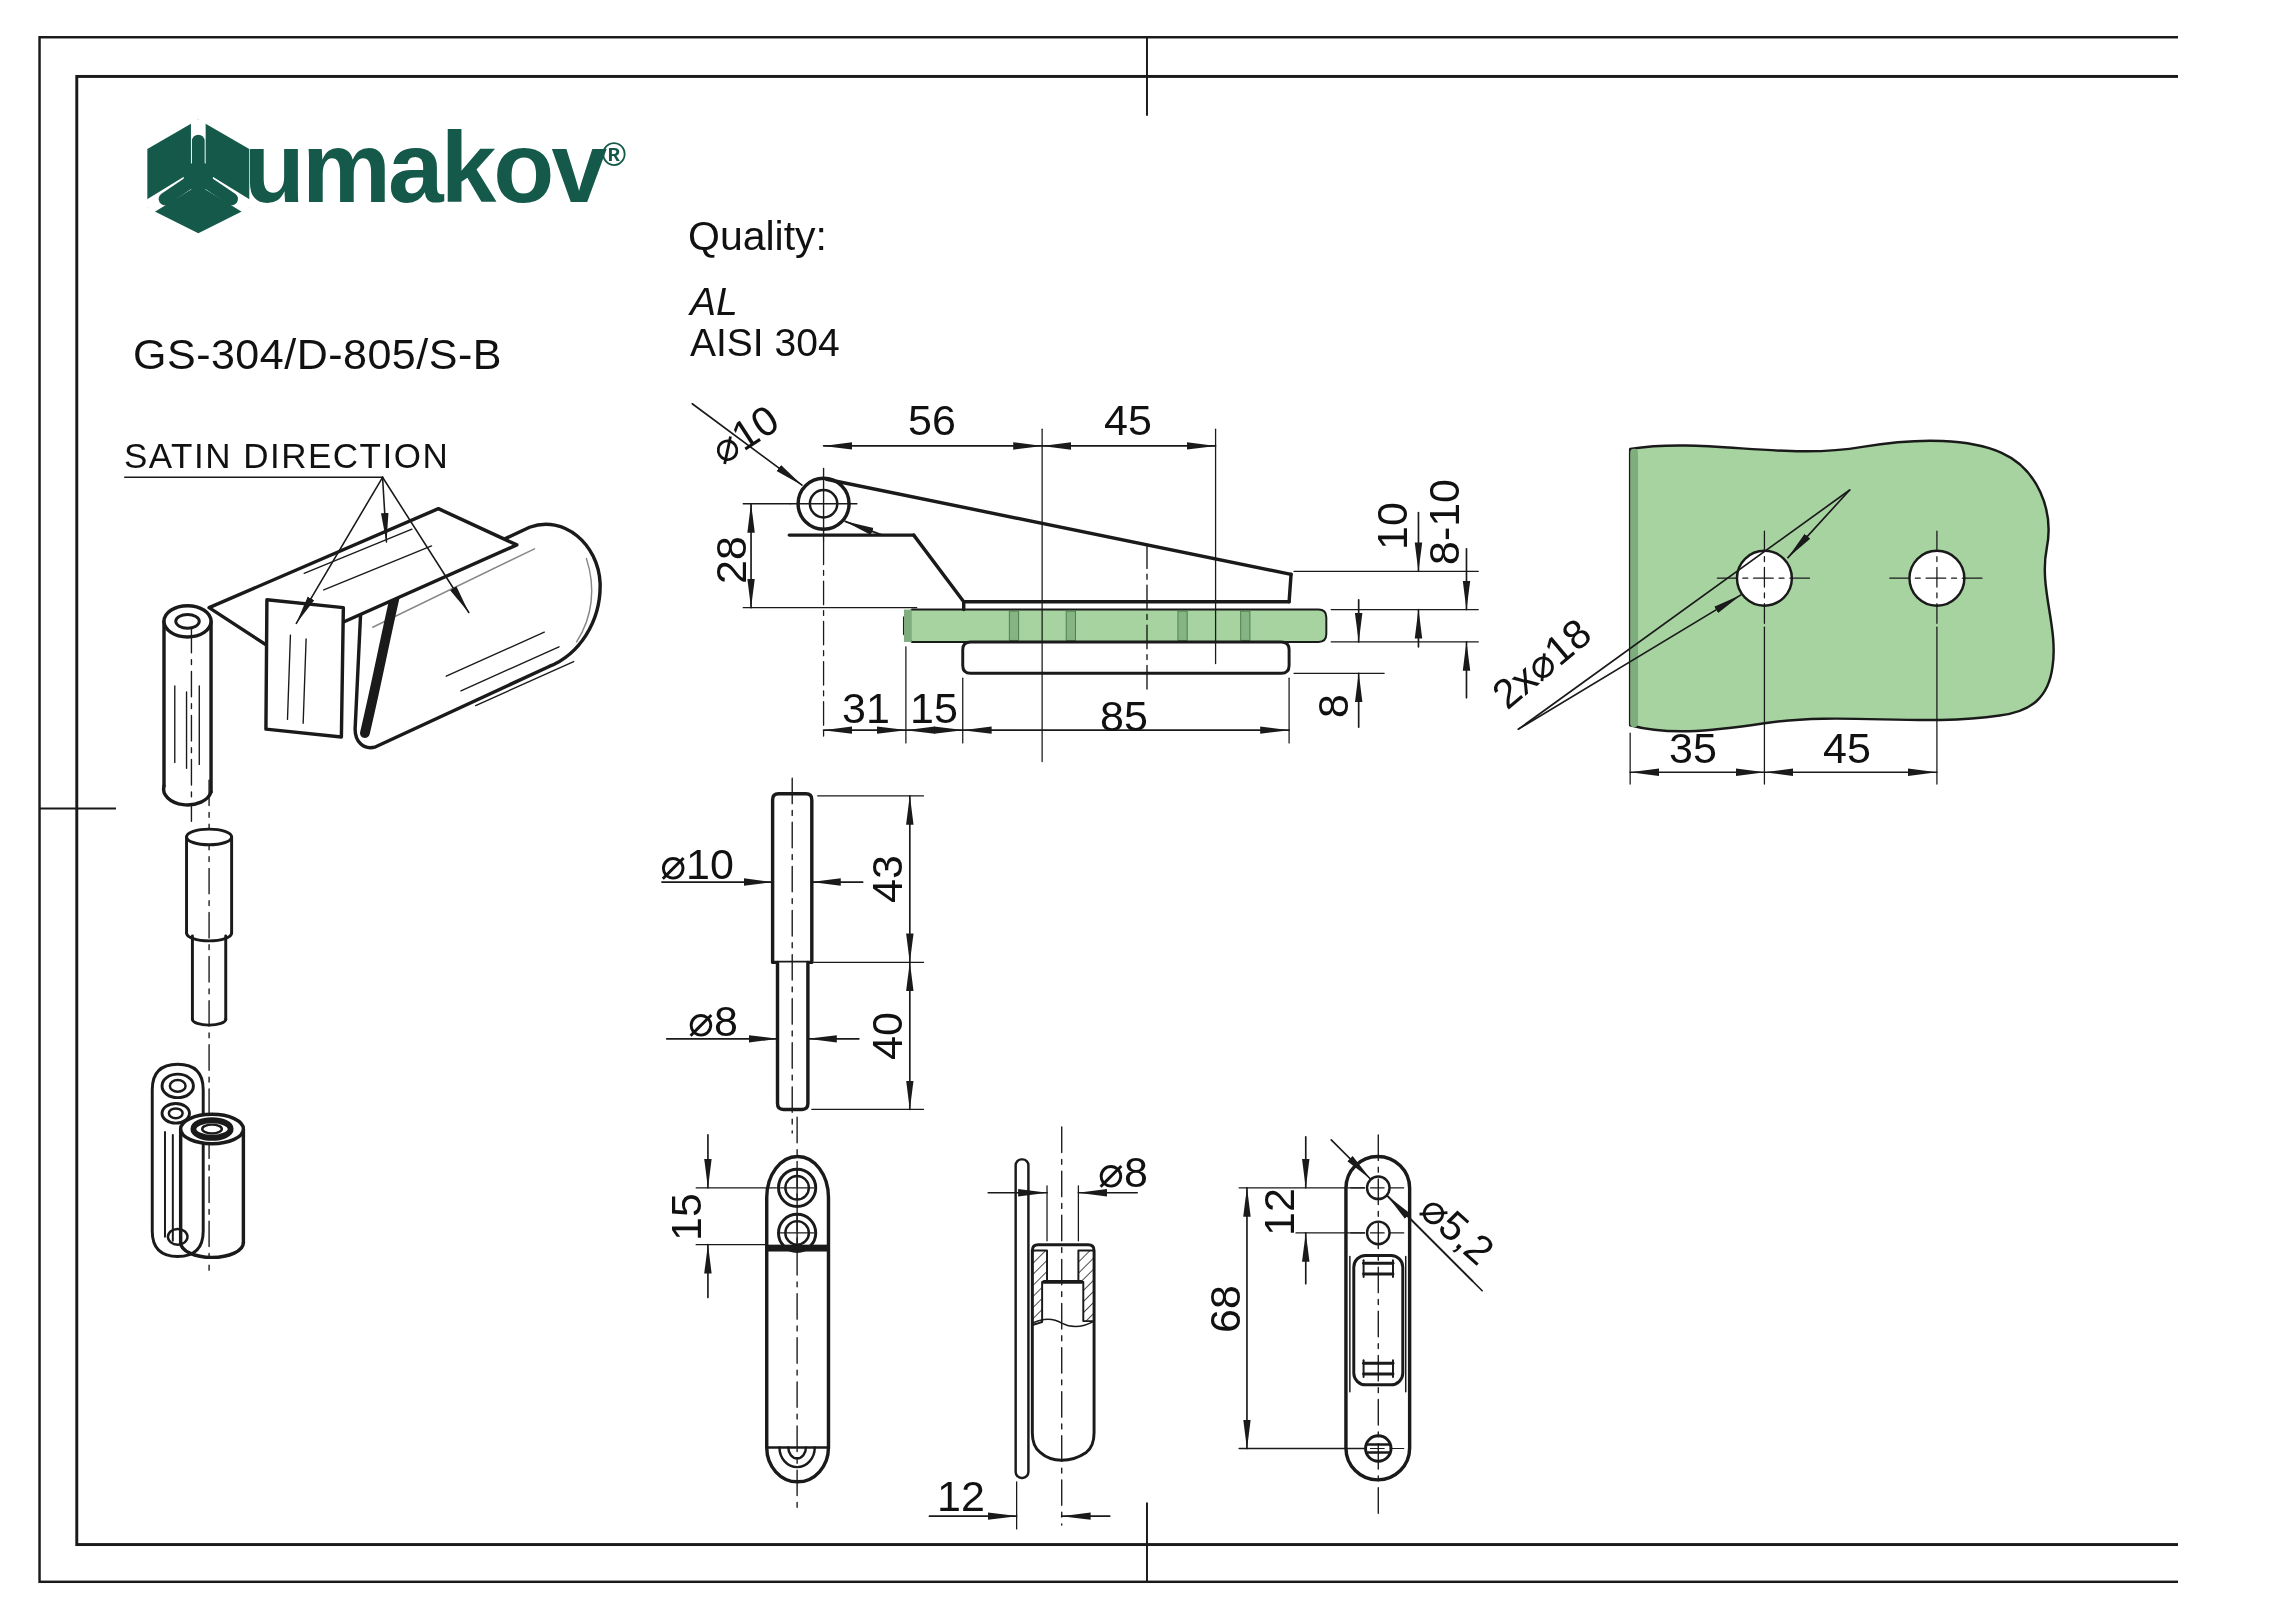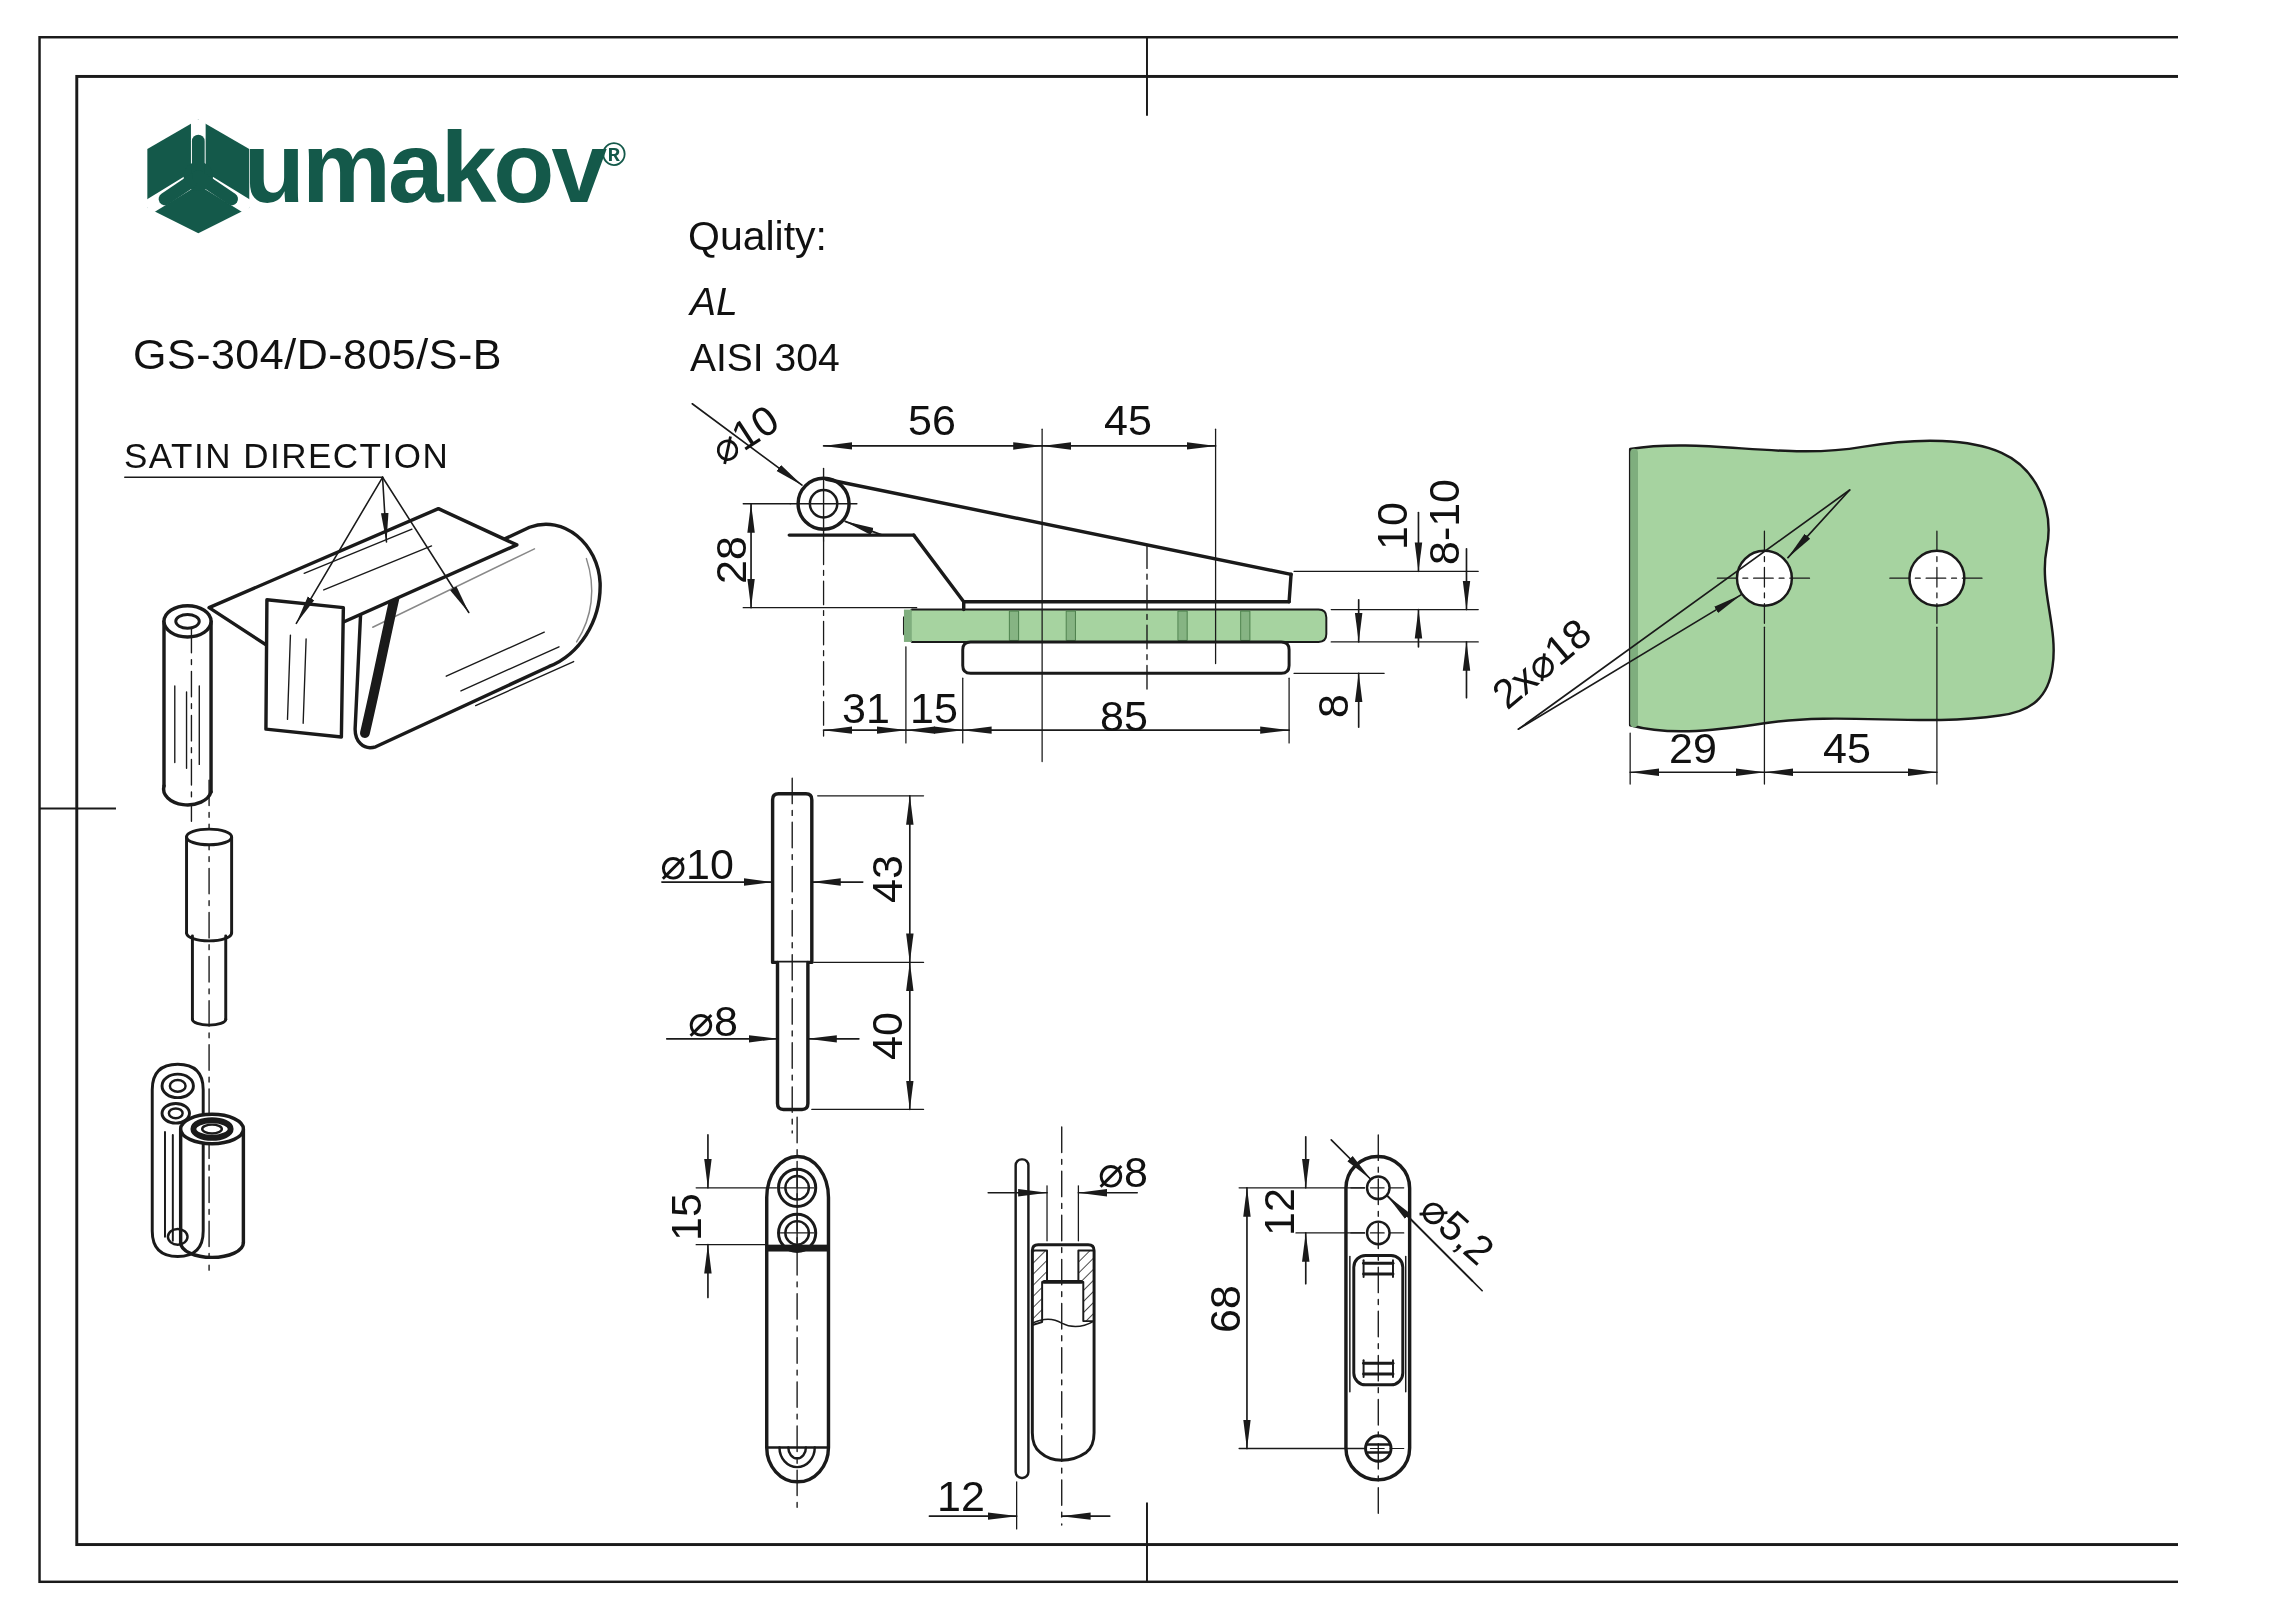--- a/index.html
+++ b/index.html
@@ -328,36 +328,36 @@
       <line x1="1502" y1="1307" x2="1415" y2="1220" marker-end="url(#arr)"></line>
     </g>
   </g>
 </svg>
 
   <div class="lbl brand" style="left:424px;top:167px;">umakov</div>
   <div class="lbl reg" style="left:614px;top:154px;">®</div>
   <div class="lbl code left" style="left:133px;top:354px;">GS-304/D-805/S-B</div>
   <div class="lbl qlabel left" style="left:688px;top:236px;">Quality:</div>
   <div class="lbl qval left" style="left:690px;top:301px;font-style:italic;">AL</div>
-  <div class="lbl qval left" style="left:690px;top:357px;text-align:right;">AISI 304</div>
+  <div class="lbl qval left" style="left:690px;top:342px;text-align:right;">AISI 304</div>
   <div class="lbl satin left" style="left:124px;top:455px;">SATIN DIRECTION</div>
 
   <div class="lbl f42 r33n" style="left:745px;top:435px;">⌀10</div>
   <div class="lbl" style="left:932px;top:420px;">56</div>
   <div class="lbl" style="left:1128px;top:420px;">45</div>
   <div class="lbl r90" style="left:731px;top:560px;">28</div>
   <div class="lbl r90" style="left:1392px;top:526px;">10</div>
   <div class="lbl r90" style="left:1444px;top:522px;">8-10</div>
   <div class="lbl" style="left:866px;top:708px;">31</div>
   <div class="lbl" style="left:934px;top:708px;">15</div>
   <div class="lbl" style="left:1124px;top:716px;">85</div>
   <div class="lbl r90" style="left:1333px;top:706px;">8</div>
 
   <div class="lbl f42 r40n" style="left:1542px;top:664px;">2x⌀18</div>
-  <div class="lbl" style="left:1693px;top:748px;">29</div>
+  <div class="lbl" style="left:1693px;top:748px;">35</div>
   <div class="lbl" style="left:1847px;top:748px;">45</div>
 
   <div class="lbl" style="left:697px;top:864px;">⌀10</div>
   <div class="lbl" style="left:713px;top:1021px;">⌀8</div>
   <div class="lbl r90" style="left:887px;top:879px;">43</div>
   <div class="lbl r90" style="left:887px;top:1036px;">40</div>
 
   <div class="lbl r90" style="left:686px;top:1217px;">15</div>
 
   <div class="lbl" style="left:1123px;top:1172px;">⌀8</div>

